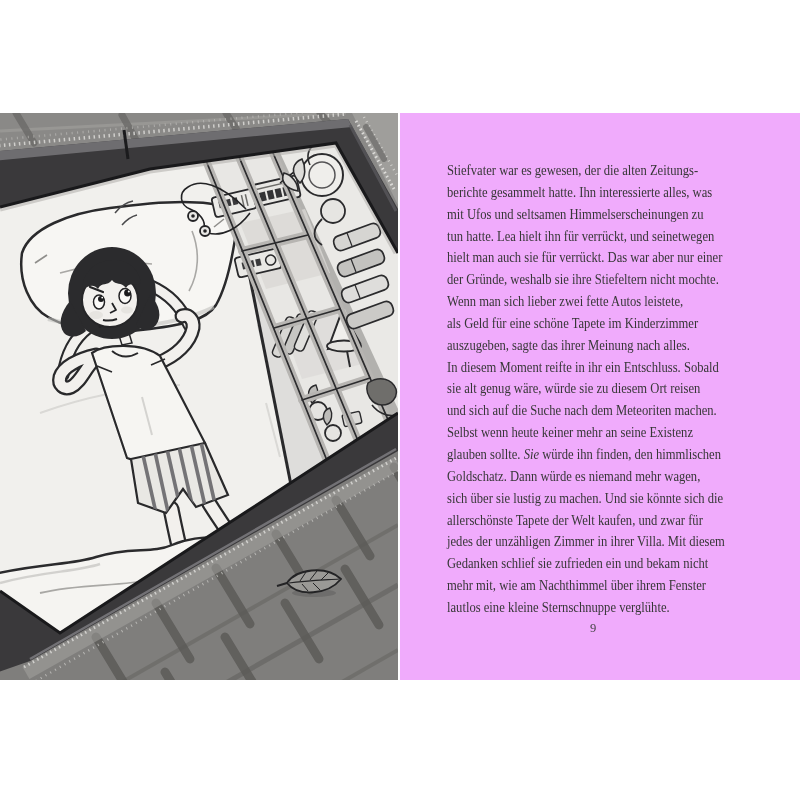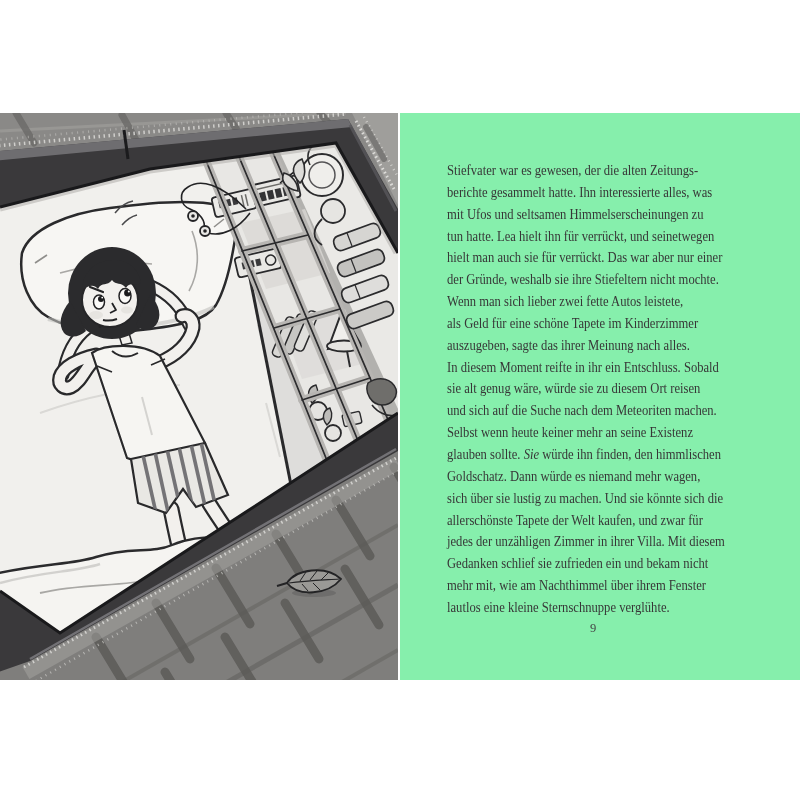--- a/index.html
+++ b/index.html
@@ -3,21 +3,21 @@
 <meta charset="utf-8">
 <style>
   html,body{margin:0;padding:0;}
   body{
     width:800px;height:800px;position:relative;background:#ffffff;
     font-family:"Liberation Serif","DejaVu Serif",serif;overflow:hidden;
   }
   .spread{position:absolute;inset:0;}
   .left-page{position:absolute;left:0;top:113px;width:398px;height:567px;}
   .left-page svg{display:block;width:398px;height:567px;}
-  .right-page{position:absolute;left:400px;top:113px;width:400px;height:567px;background:#86efac;}
+  .right-page{position:absolute;left:400px;top:113px;width:400px;height:567px;background:#f0abfc;}
   .text-block{
     position:absolute;left:47px;top:47px;width:362px;
     transform:scaleX(0.84);transform-origin:0 0;
     font-size:15px;line-height:21.85px;color:#373737;
     letter-spacing:0px;white-space:nowrap;
   }
   .text-block .line{height:21.85px;}
   .text-block .it{font-style:italic;}
   .page-number{
     position:absolute;left:47px;top:508px;width:292px;text-align:center;

